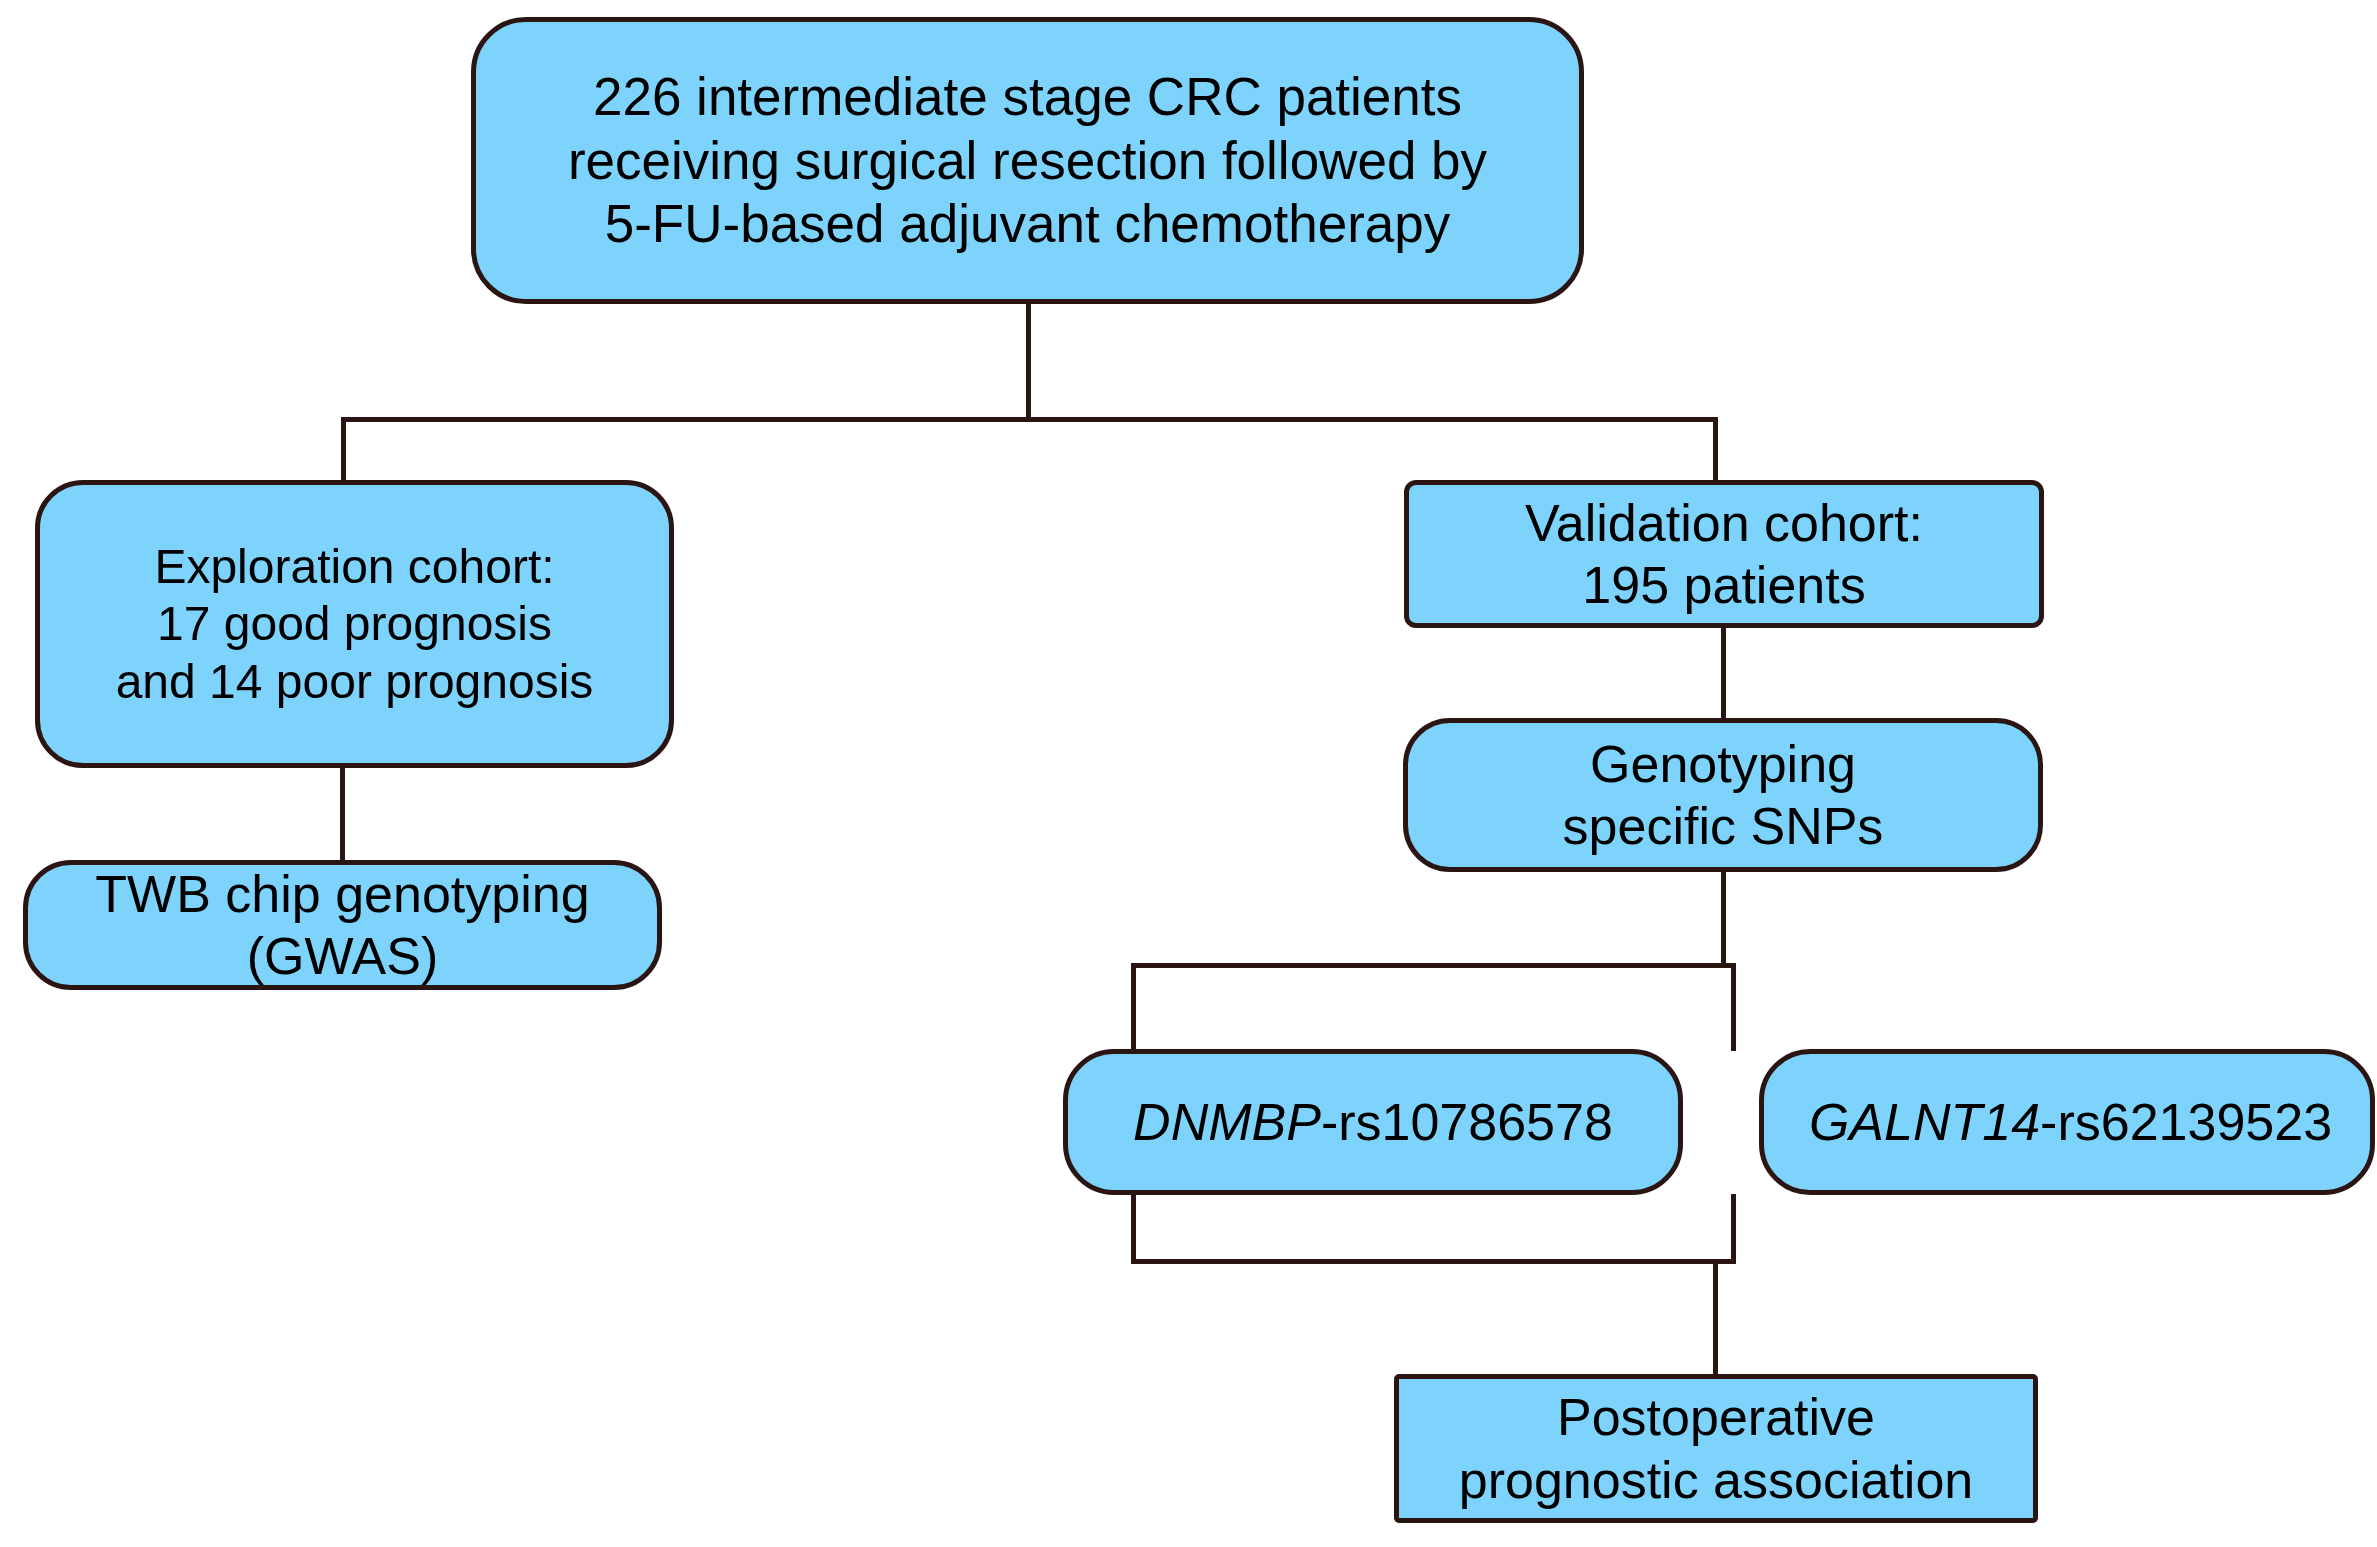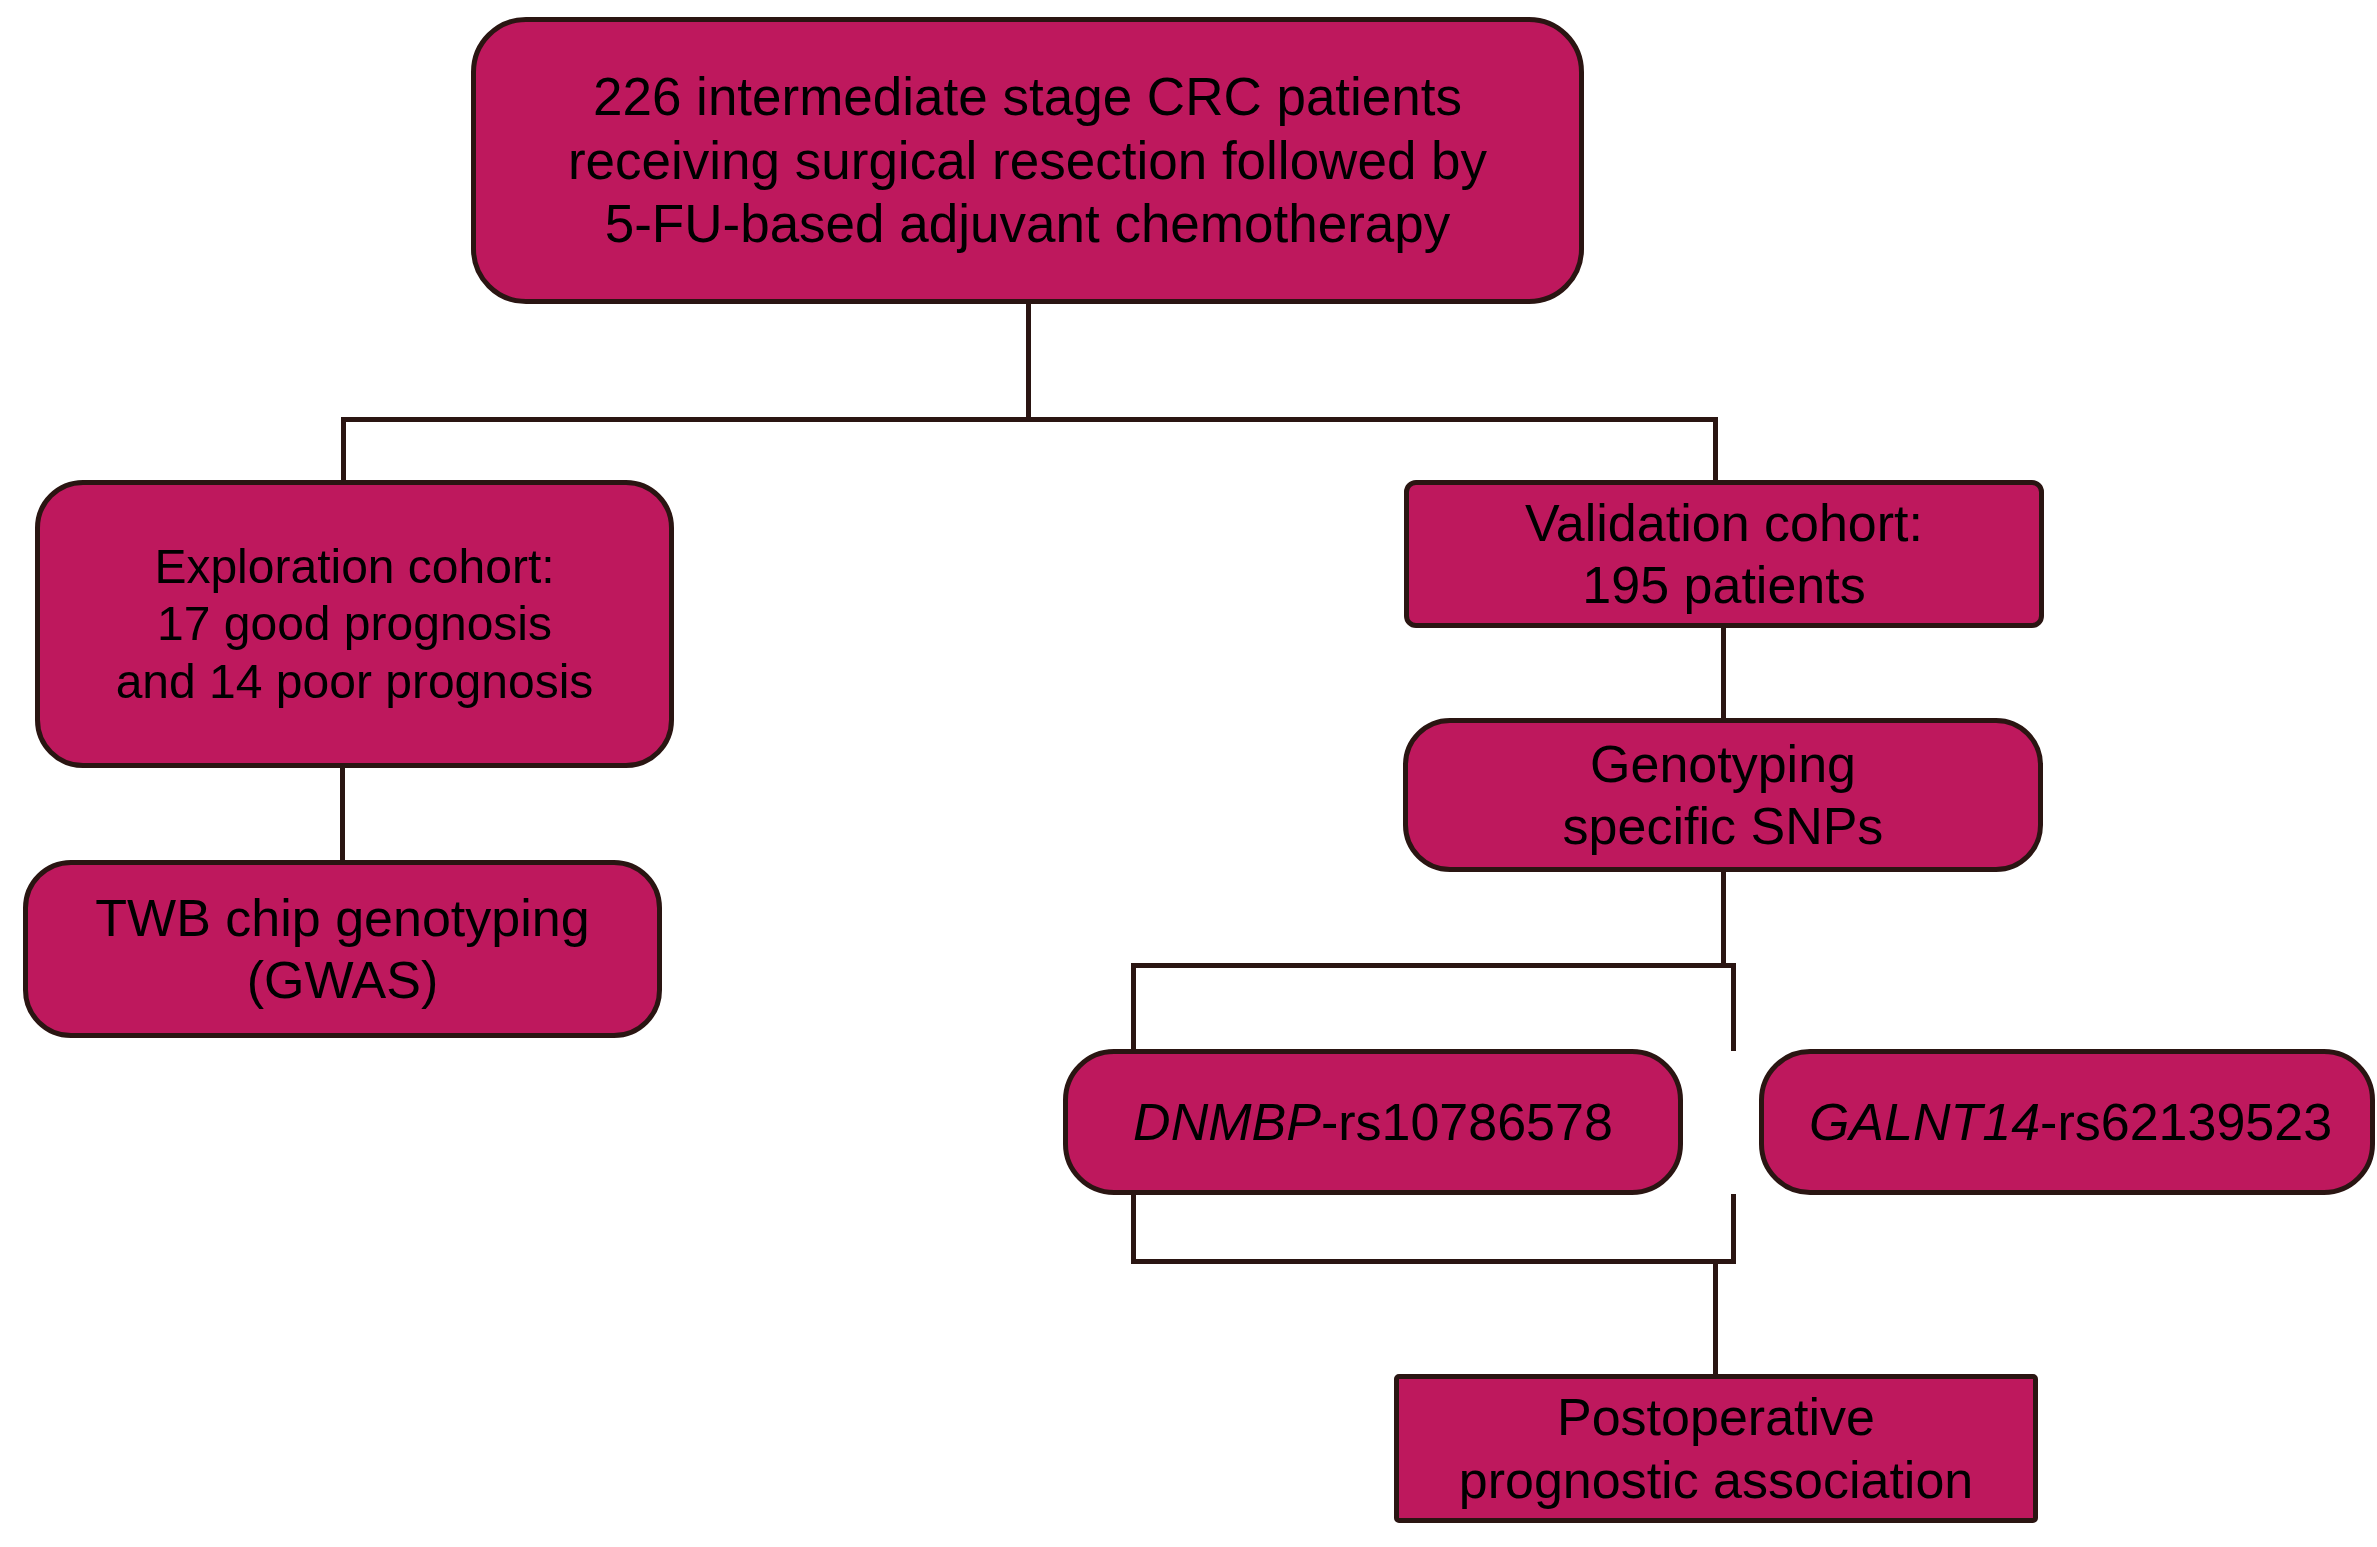--- a/index.html
+++ b/index.html
@@ -12,21 +12,21 @@
     position: relative;
     width: 2377px;
     height: 1547px;
     background: #ffffff;
     font-family: "Liberation Sans", "DejaVu Sans", sans-serif;
     overflow: hidden;
   }
   .node {
     position: absolute;
     box-sizing: border-box;
-    background: #be185d;
+    background: #7dd3fc;
     border: 5.4px solid #2a1512;
     display: flex;
     align-items: center;
     justify-content: center;
     text-align: center;
     color: #000000;
     line-height: 1.20;
     z-index: 2;
   }
   .node .txt {
@@ -41,21 +41,21 @@
   
   #node-top {
     left: 471px; top: 17px; width: 1113px; height: 287px;
     border-radius: 55px; font-size: 53px;
   }
   #node-exploration {
     left: 23px; top: 480px; width: 639px; height: 288px;
     border-radius: 48px; font-size: 48px; margin-left: 12px;
   }
   #node-twb {
-    left: 23px; top: 860px; width: 639px; height: 178px;
+    left: 23px; top: 860px; width: 639px; height: 130px;
     border-radius: 48px; font-size: 52px;
   }
   #node-validation {
     left: 1404px; top: 480px; width: 640px; height: 148px;
     border-radius: 12px; font-size: 52px;
   }
   #node-genotyping {
     left: 1403px; top: 718px; width: 640px; height: 154px;
     border-radius: 47px; font-size: 52px;
   }

